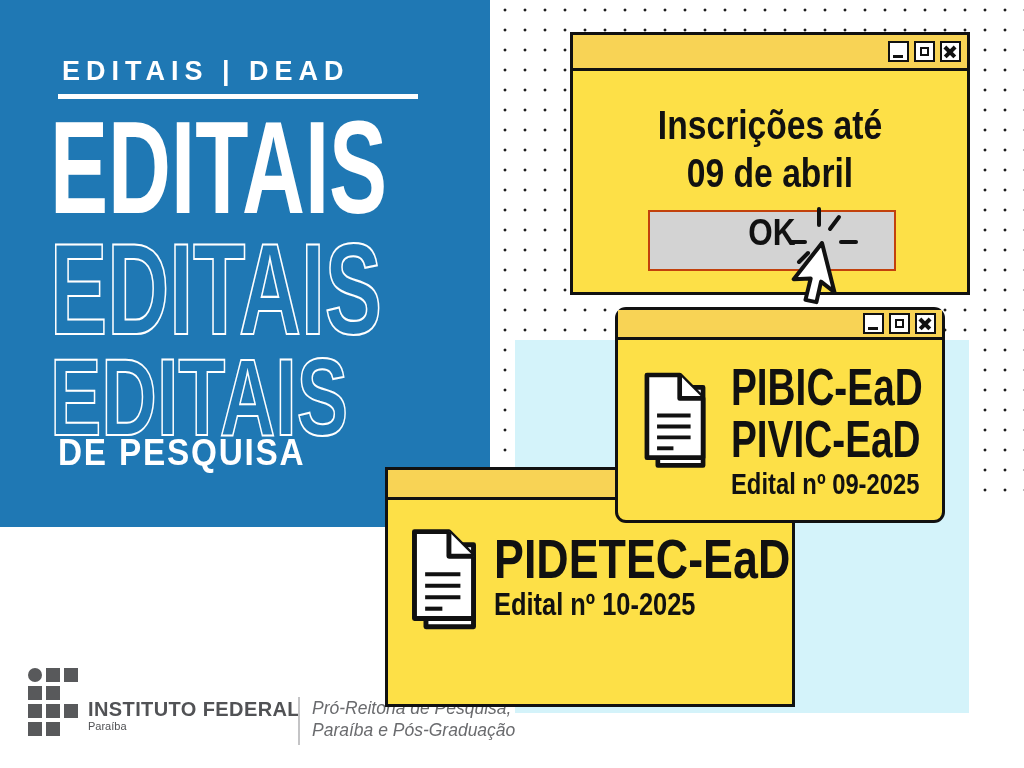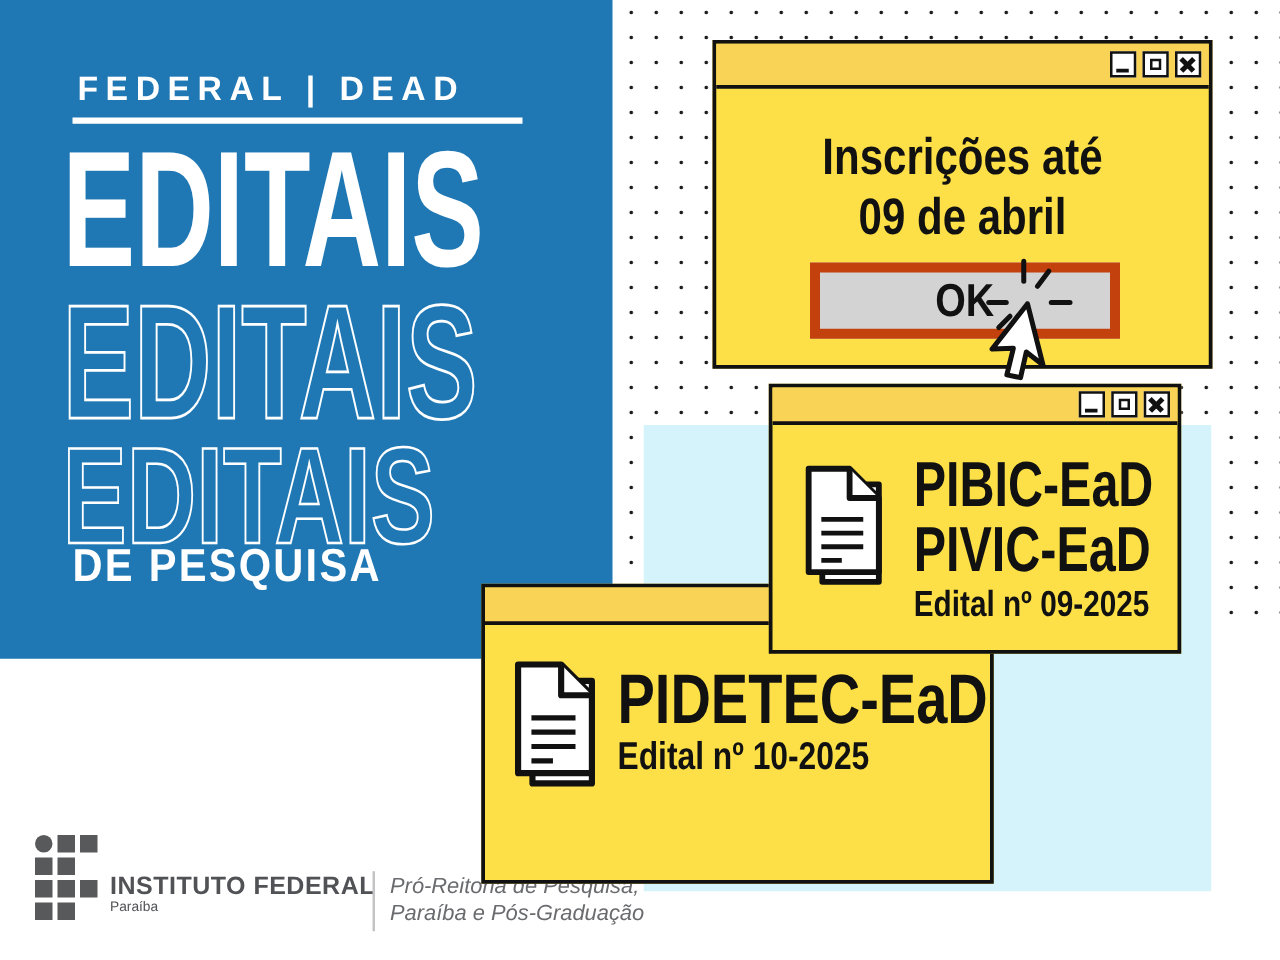--- a/index.html
+++ b/index.html
@@ -72,32 +72,32 @@
     cursor:pointer;
   }
   .g-min { position:absolute; bottom:2px; left:3px; width:10px; height:3.5px; background:#111; }
   .g-max { width:9px; height:9px; border:2.5px solid #111; background:#fff; }
   .g-x1, .g-x2 { position:absolute; left:1px; top:7px; width:14px; height:3.5px; background:#111; }
   .g-x1 { transform:rotate(45deg); }
   .g-x2 { transform:rotate(-45deg); }
 
   #win1 { left:570px; top:32px;  width:400px; height:263px; z-index:6; }
   #win1 .titlebar { height:36px; }
-  #win2 { left:615px; top:307px; width:330px; height:216px; z-index:5; }
+  #win2 { left:615px; top:307px; width:330px; height:216px; z-index:5;border-radius:11px; }
   #win3 { left:385px; top:467px; width:410px; height:240px; z-index:4; }
 
   .w1-text {
     position:absolute; left:0; right:0; top:66px; text-align:center;
     color:#111; font-weight:bold; font-size:41px; line-height:48px;
     transform:scaleX(0.82); transform-origin:50% 0; white-space:nowrap;
   }
   .ok-btn {
     position:absolute; left:75px; top:175px; width:248px; height:61px;
-    background:#D3D3D3; border:8px solid #c2410c;
-    display:flex; align-items:center; justify-content:center; cursor:pointer;
+    background:#D3D3D3; border:2px solid #c2410c;
+    display:flex; align-items:flex-start; justify-content:center; cursor:pointer;
   }
   .ok-label {
     color:#111; font-weight:bold; font-size:37px;
     transform:scaleX(0.85); white-space:nowrap;
   }
 
   .doc-icon { position:absolute; }
   #win2 .doc-icon { left:18px; top:50px; width:78px; height:122px; }
   #win3 .doc-icon { left:15px; top:48px; width:82px; height:124px; }
 
@@ -143,21 +143,21 @@
 </head>
 <body>
 
 <div class="stage">
 
   <div class="dots"></div>
 
   <div class="lightblue"></div>
 
   <div class="bluepanel">
-    <div class="kicker">FEDERAL | DEAD</div>
+    <div class="kicker">EDITAIS | DEAD</div>
     <div class="kicker-line"></div>
     <div class="headline h-solid">EDITAIS</div>
     <div class="headline h-out1">EDITAIS</div>
     <div class="headline h-out2">EDITAIS</div>
     <div class="subtitle">DE PESQUISA</div>
   </div>
 
   <div class="win" id="win3">
     <div class="titlebar"></div>
     <svg class="doc-icon" viewBox="0 0 100 130">

